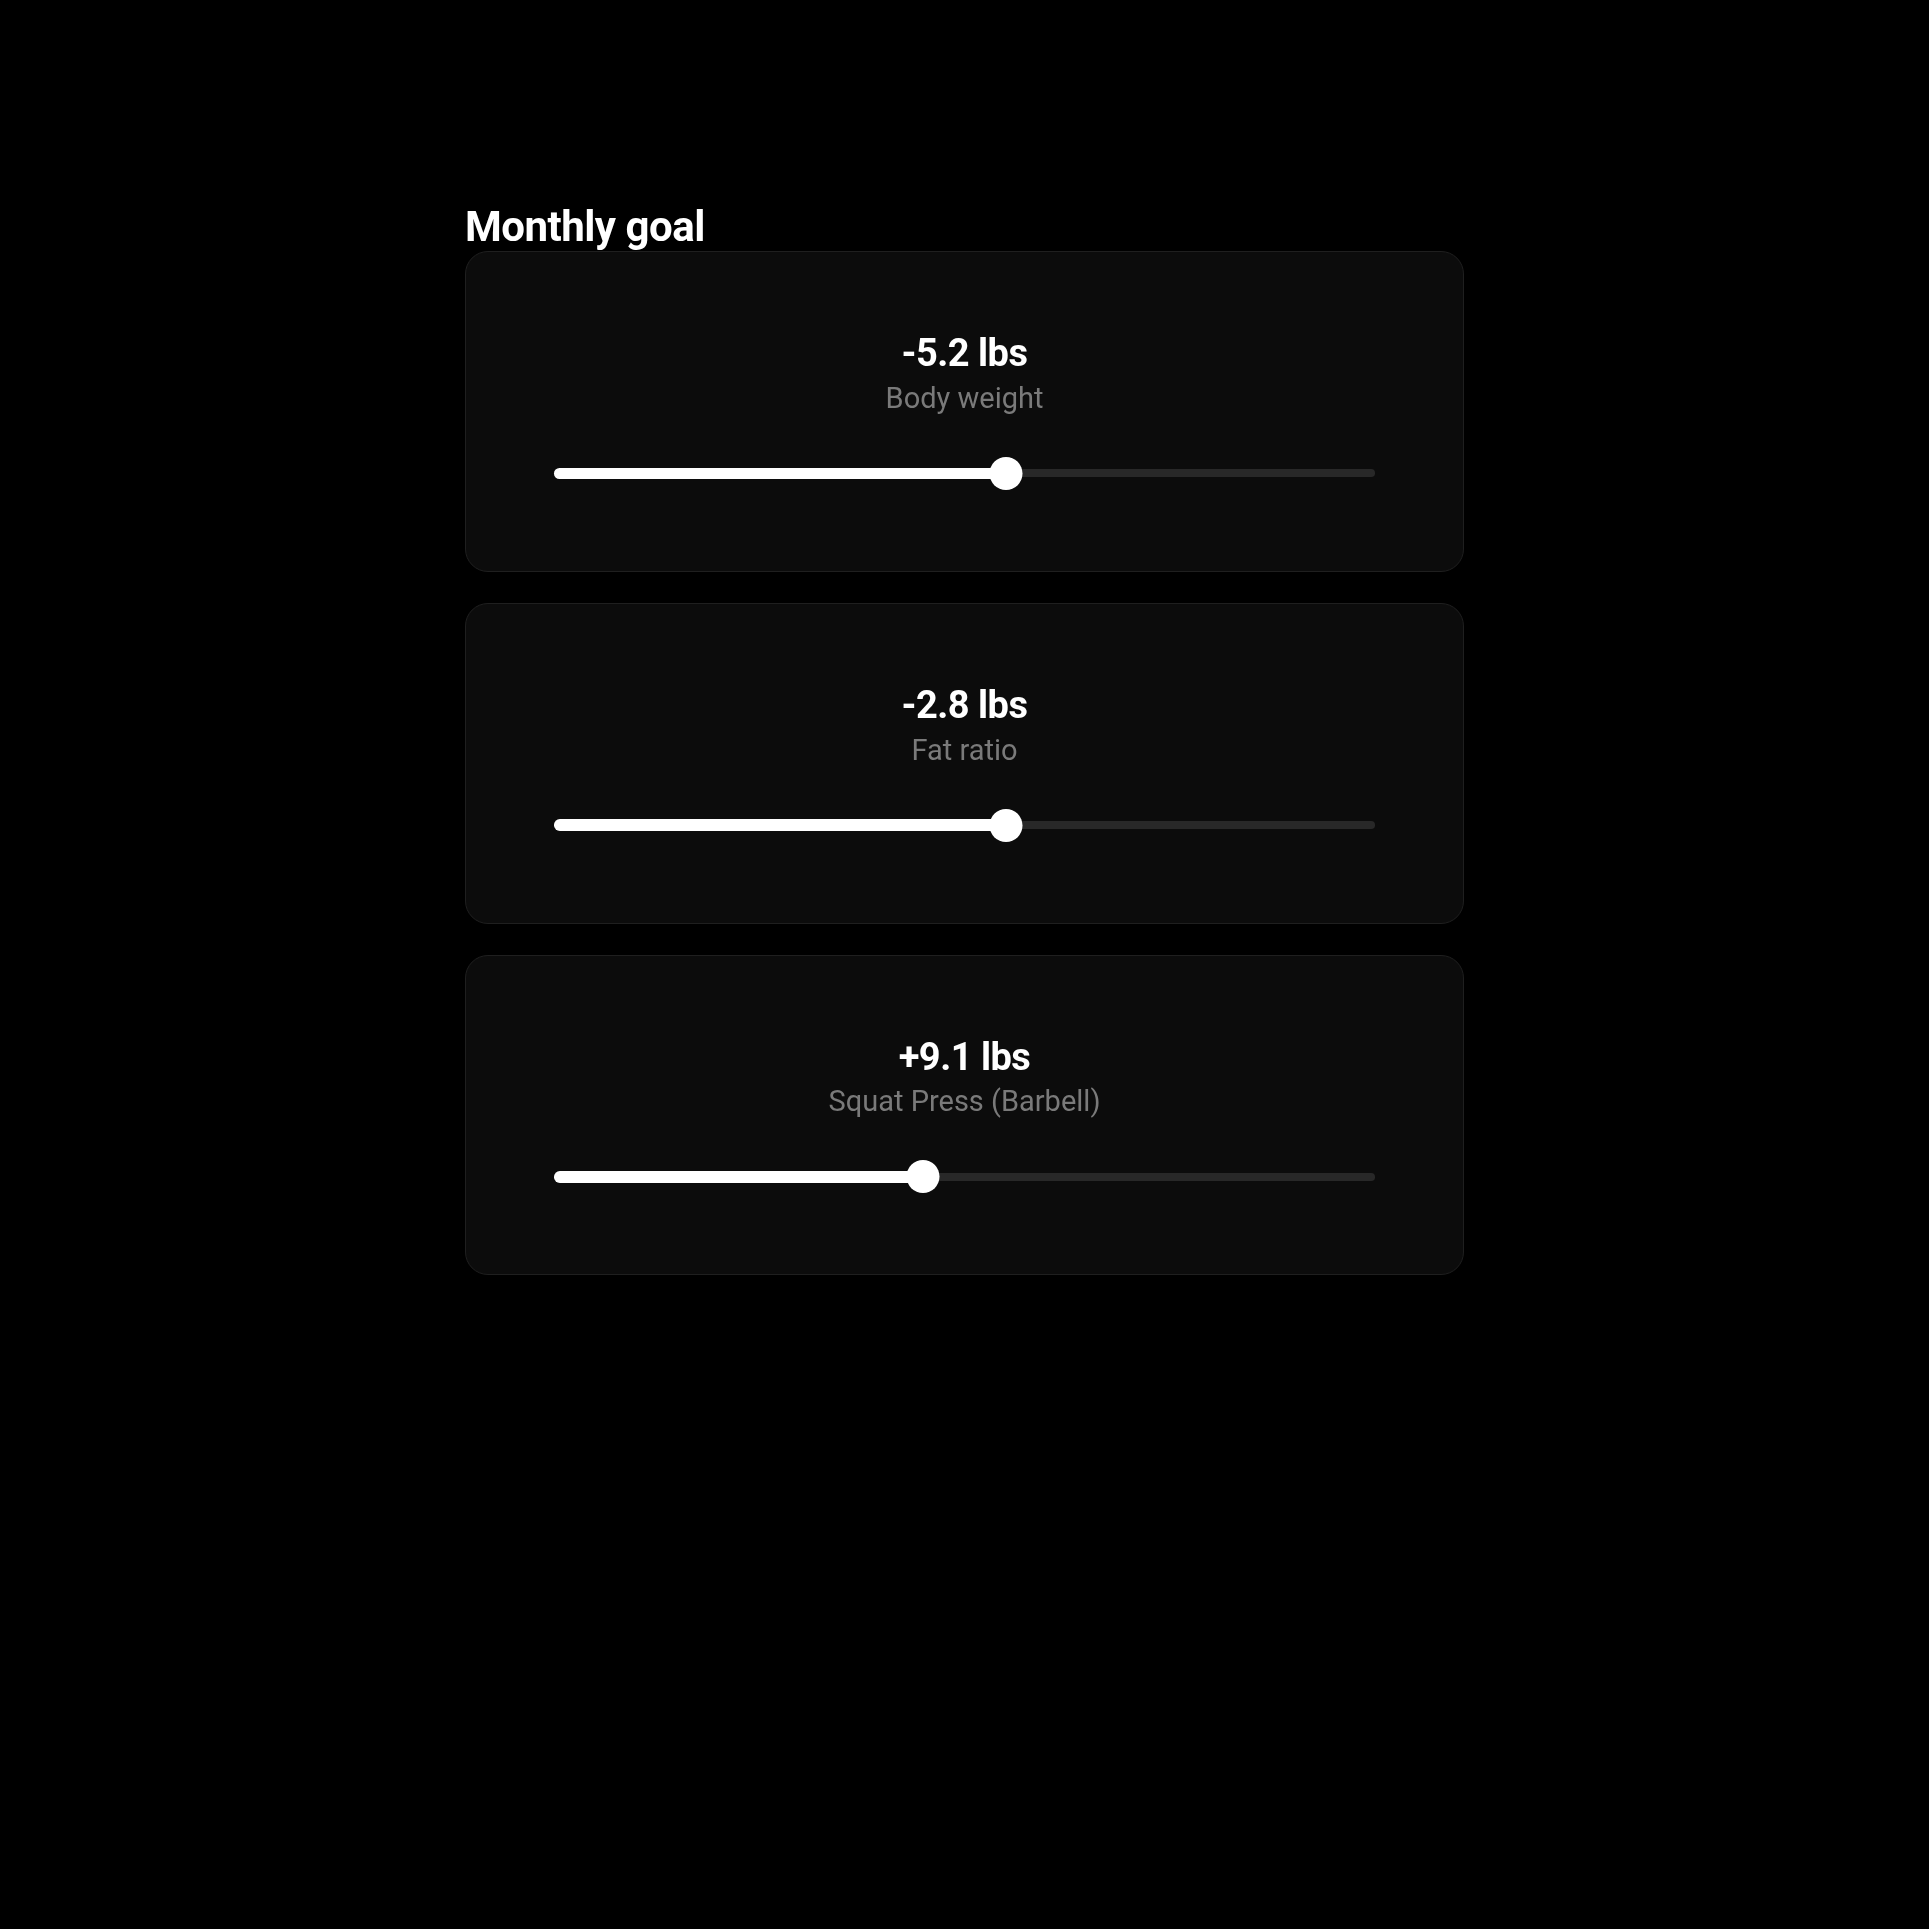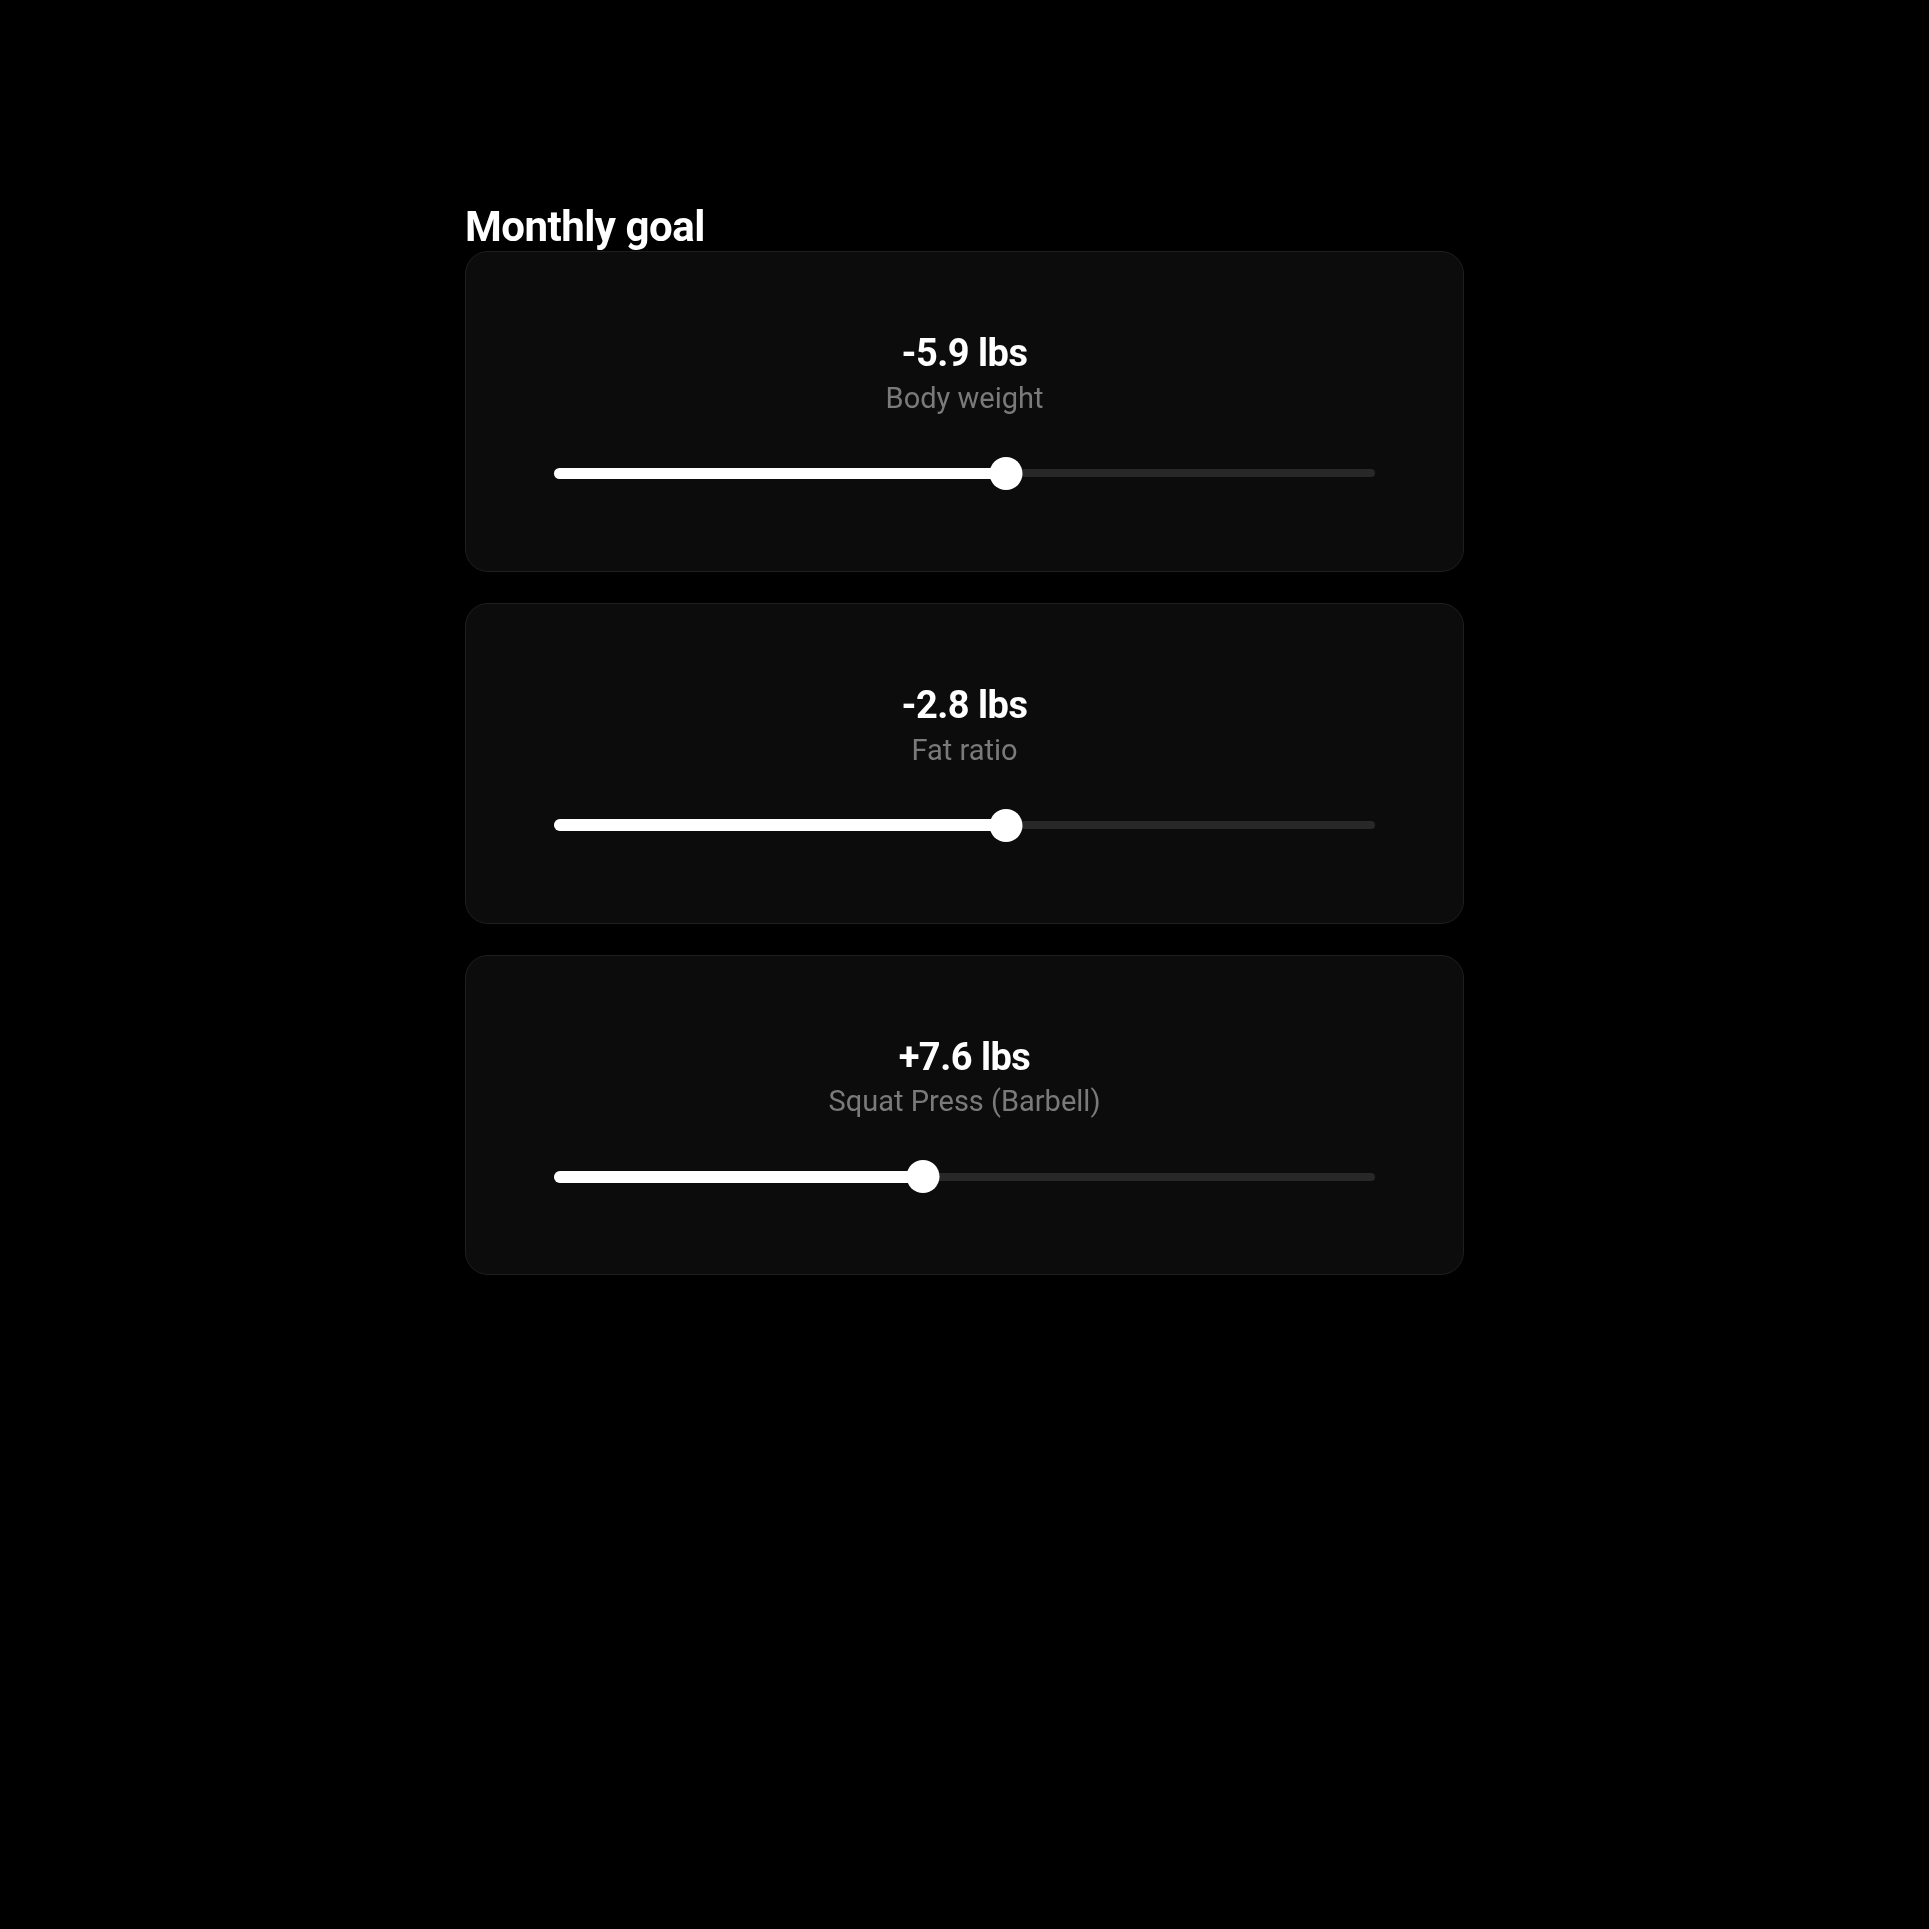--- a/index.html
+++ b/index.html
@@ -75,41 +75,41 @@
       transform: translateX(-50%);
     }
   </style>
 </head>
 <body>
 
 <div class="container">
   <h1 class="page-title">Monthly goal</h1>
 
   <div class="card">
-    <div class="card-value">-5.9 lbs</div>
+    <div class="card-value">-5.2 lbs</div>
     <div class="card-label">Body weight</div>
     <div class="slider">
       <div class="slider-track-bg"></div>
       <div class="slider-track-fill" style="width:55%"></div>
       <div class="slider-thumb" style="left:55%"></div>
     </div>
   </div>
 
   <div class="card">
     <div class="card-value">-2.8 lbs</div>
     <div class="card-label">Fat ratio</div>
     <div class="slider">
       <div class="slider-track-bg"></div>
       <div class="slider-track-fill" style="width:55%"></div>
       <div class="slider-thumb" style="left:55%"></div>
     </div>
   </div>
 
   <div class="card">
-    <div class="card-value">+7.6 lbs</div>
+    <div class="card-value">+9.1 lbs</div>
     <div class="card-label">Squat Press (Barbell)</div>
     <div class="slider">
       <div class="slider-track-bg"></div>
       <div class="slider-track-fill" style="width:45%"></div>
       <div class="slider-thumb" style="left:45%"></div>
     </div>
   </div>
 
 </div>
 

